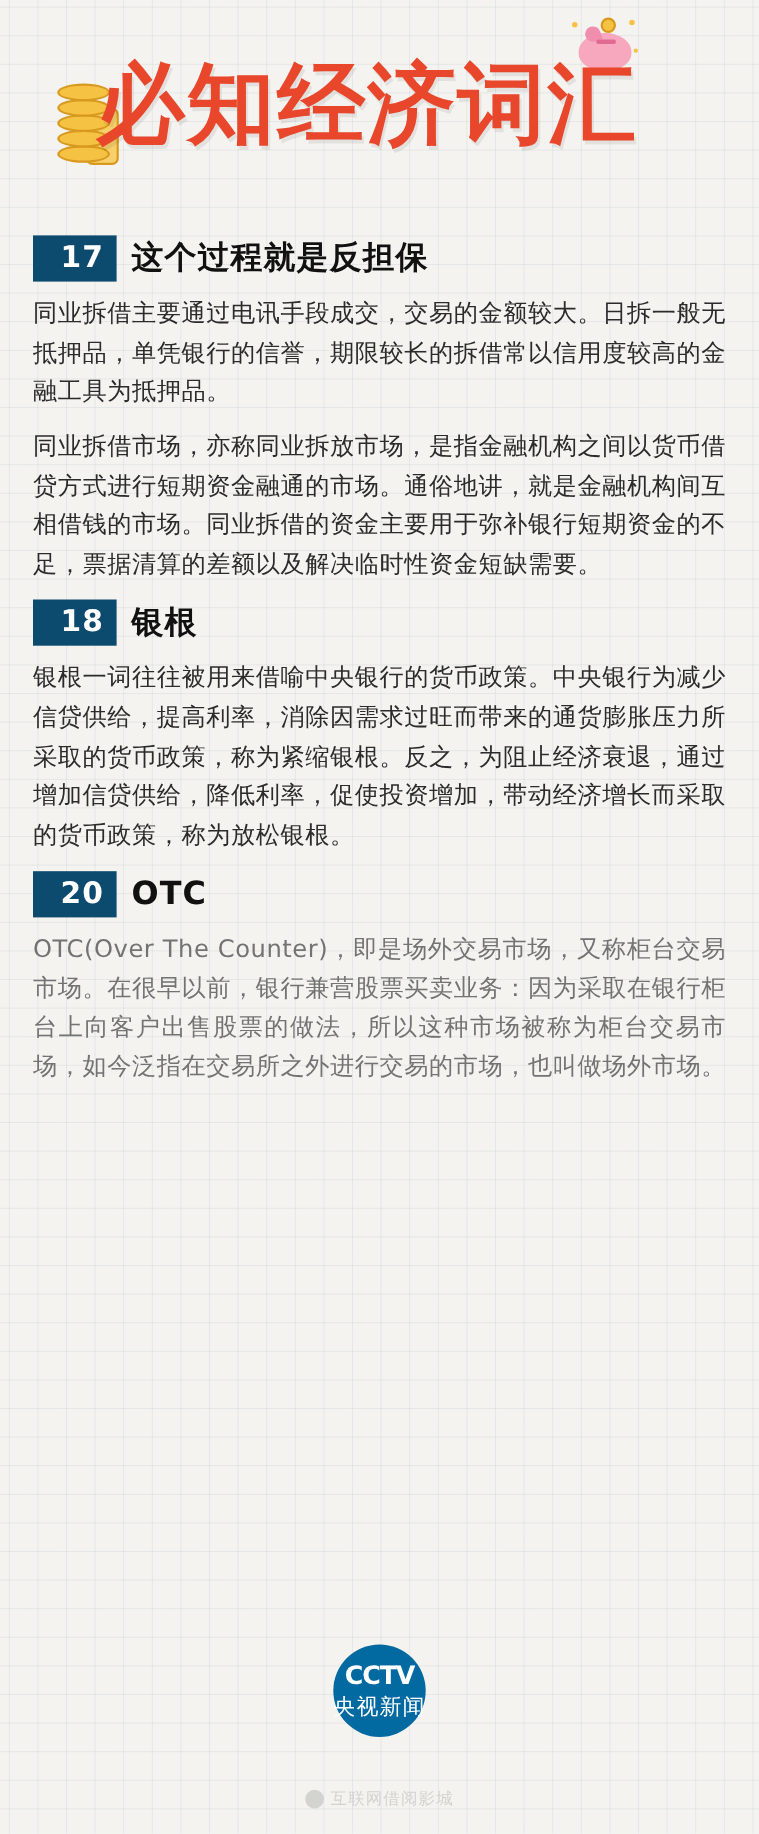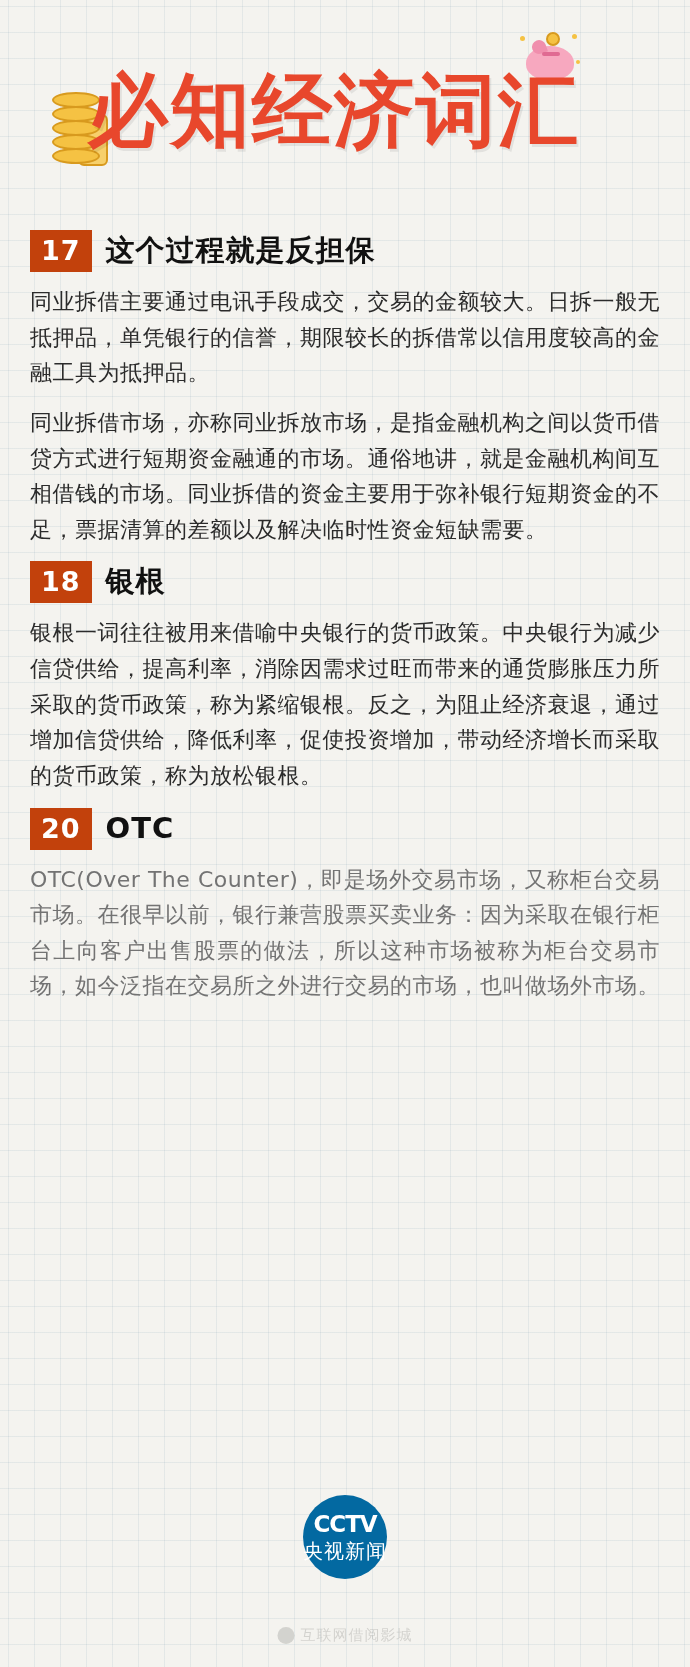--- a/index.html
+++ b/index.html
@@ -25,21 +25,20 @@
   }
   .content {
     position: relative;
     padding: 0 30px;
   }
 
   
   .header {
     position: relative;
     height: 200px;
-    margin-top: 16px;
   }
   .title {
     position: absolute;
     left: 58px;
     top: 55px;
     font-family: "DejaVu Sans", sans-serif;
     font-size: 80px;
     font-weight: bold;
     color: #e8472c;
     letter-spacing: 2px;
@@ -128,27 +127,27 @@
   .sp3 { left: 56px; top: 30px; width: 4px; height: 4px; }
 
   
   .entry { margin-bottom: 4px; }
   .entry-head {
     display: flex;
     align-items: center;
     margin: 14px 0 12px 0;
   }
   .num-badge {
-    background: #c2410c;
+    background: #0c4a6e;
     color: #ffffff;
     font-family: "DejaVu Sans", sans-serif;
     font-size: 27px;
     font-weight: bold;
     line-height: 1;
-    padding: 7px 11px 8px 11px;
+    padding: 7px 11px 8px 25px;
     margin-right: 14px;
     letter-spacing: 1px;
   }
   .entry-title {
     font-family: "DejaVu Sans", sans-serif;
     font-size: 29px;
     font-weight: bold;
     color: #111111;
     letter-spacing: 1px;
     line-height: 1.1;

